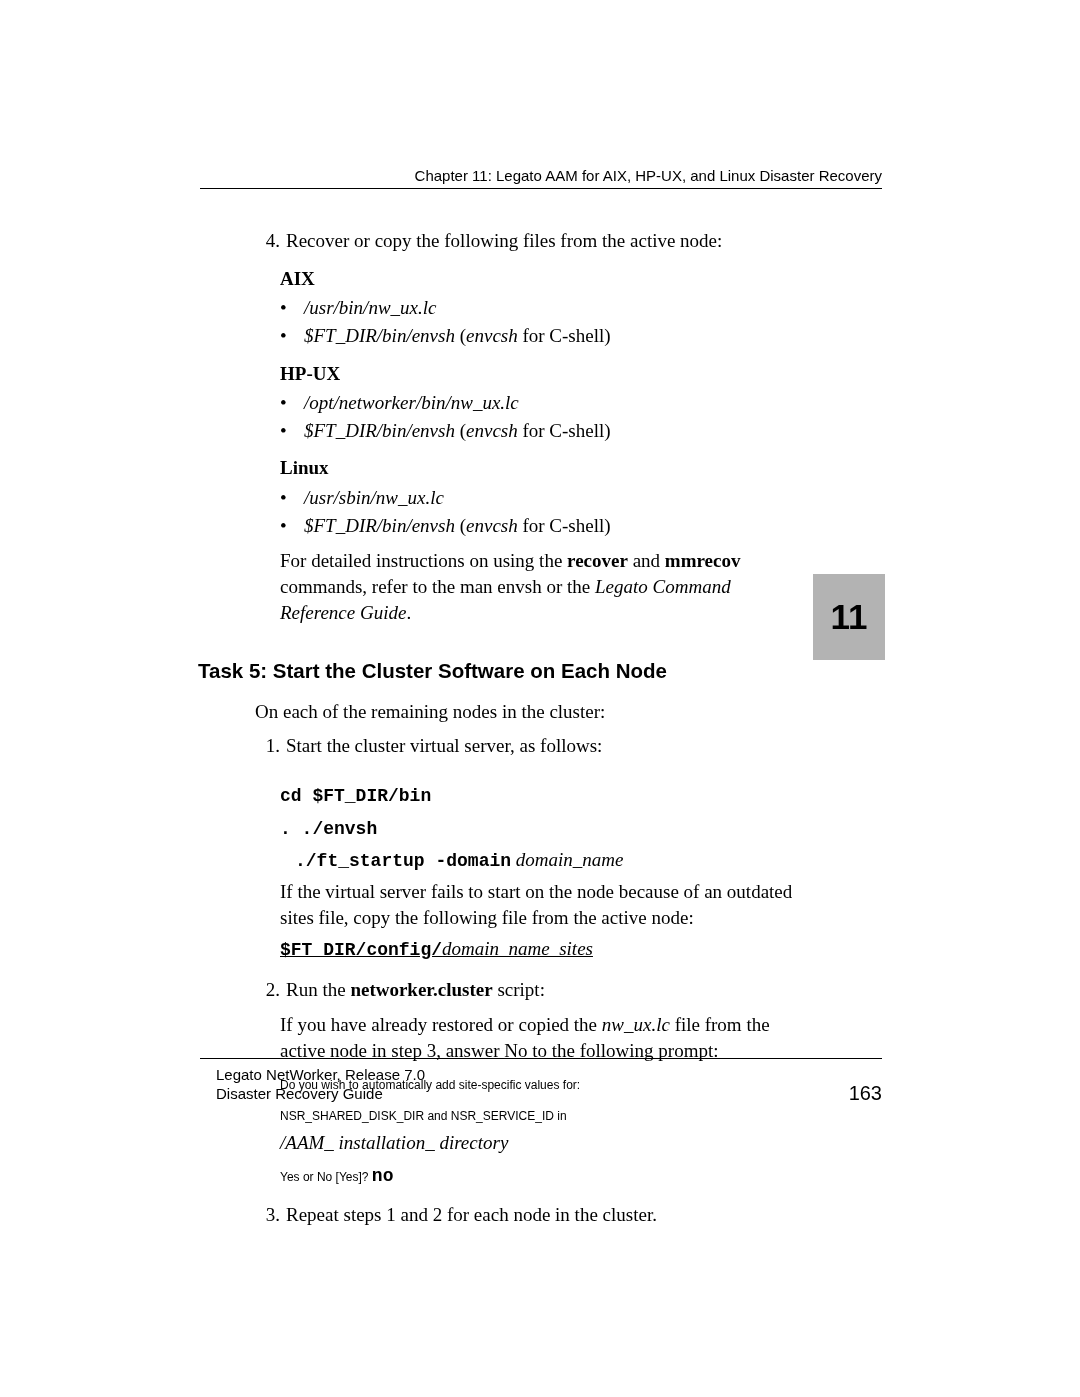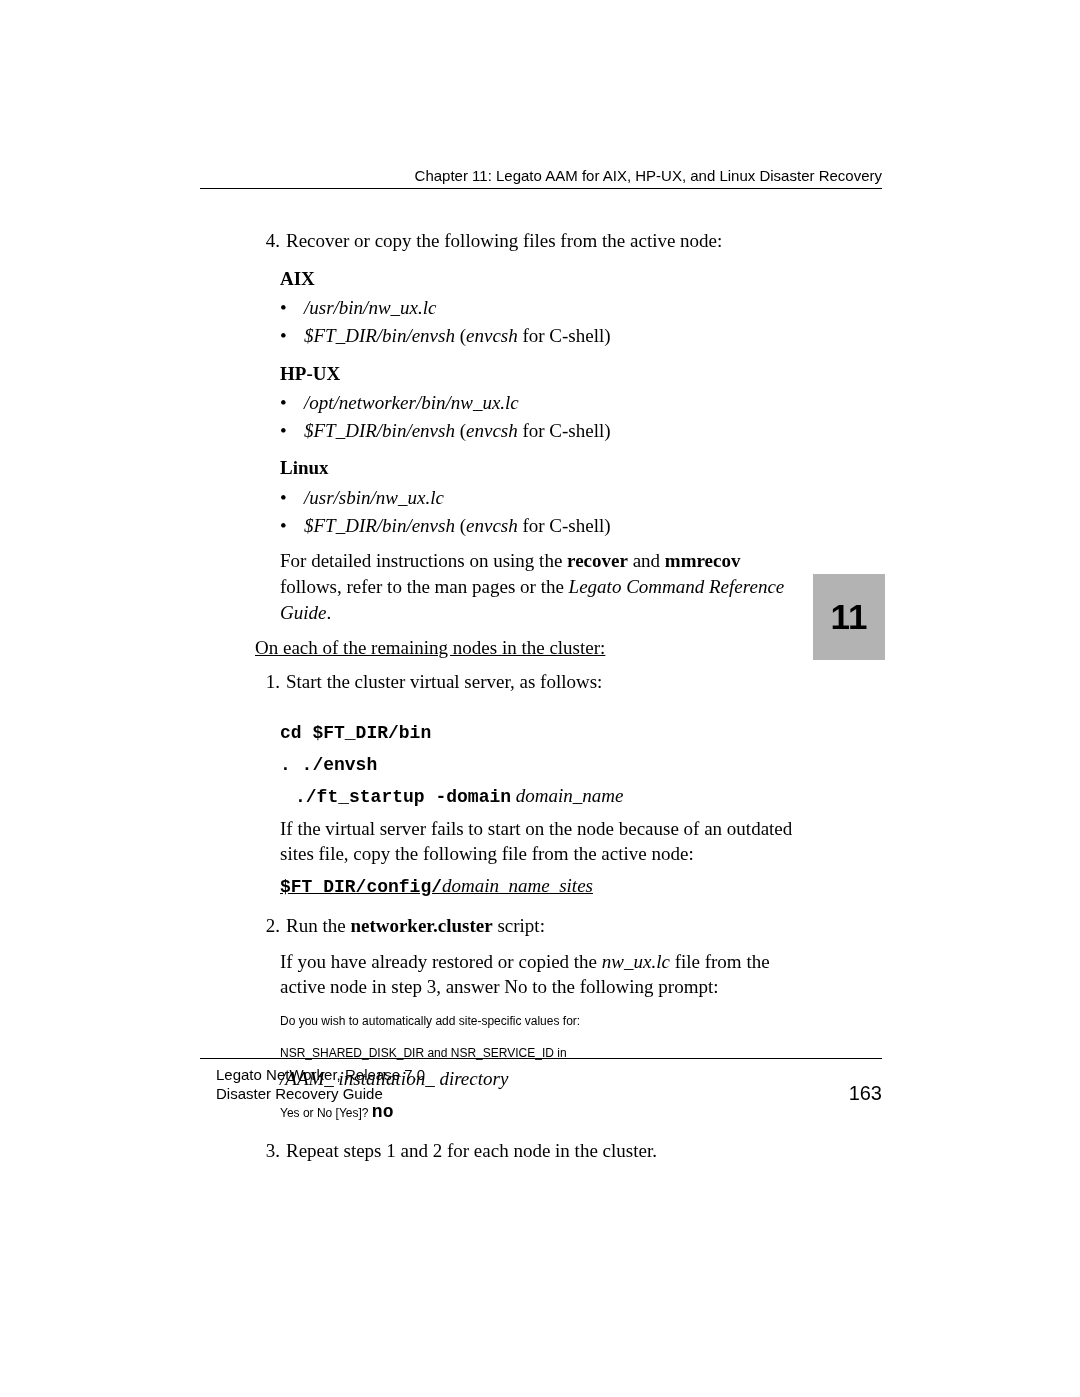--- a/index.html
+++ b/index.html
@@ -168,25 +168,26 @@
     <div class="bullet-row">
       <div class="bullet-mark">•</div>
       <div><span class="ital">/usr/sbin/nw_ux.lc</span></div>
     </div>
     <div class="bullet-row">
       <div class="bullet-mark">•</div>
       <div><span class="ital">$FT_DIR/bin/envsh</span><span> (</span><span class="ital">envcsh</span><span> for C-shell)</span></div>
     </div>
 
     <div class="para">
-      <span>For detailed instructions on using the </span><b>recover</b><span> and </span><b>mmrecov</b><span> follows, refer to the man pages or the </span><span class="ital">Legato Command Reference Guide</span><span>.</span>
-    </div>
-
-
-    <div class="para0" style="text-decoration:underline;">On each of the remaining nodes in the cluster:</div>
+      <span>For detailed instructions on using the </span><b>recover</b><span> and </span><b>mmrecov</b><span> commands, refer to the man envsh or the </span><span class="ital">Legato Command Reference Guide</span><span>.</span>
+    </div>
+
+    <div class="task-heading">Task 5: Start the Cluster Software on Each Node</div>
+
+    <div class="para0" style="">On each of the remaining nodes in the cluster:</div>
 
     <div class="num-row" style="margin-top:8px;">
       <div class="num-mark">1.</div>
       <div>Start the cluster virtual server, as follows:</div>
     </div>
 
     <div class="cmdline" style="margin-top:24px;"><span class="monob">cd $FT_DIR/bin</span></div>
     <div class="cmdline" style="margin-top:6px;"><span class="monob">. ./envsh</span></div>
     <div class="cmdline" style="margin-top:6px;margin-left:40px;"><span class="monob">./ft_startup -domain</span><span class="ital"> domain_name</span></div>
 

